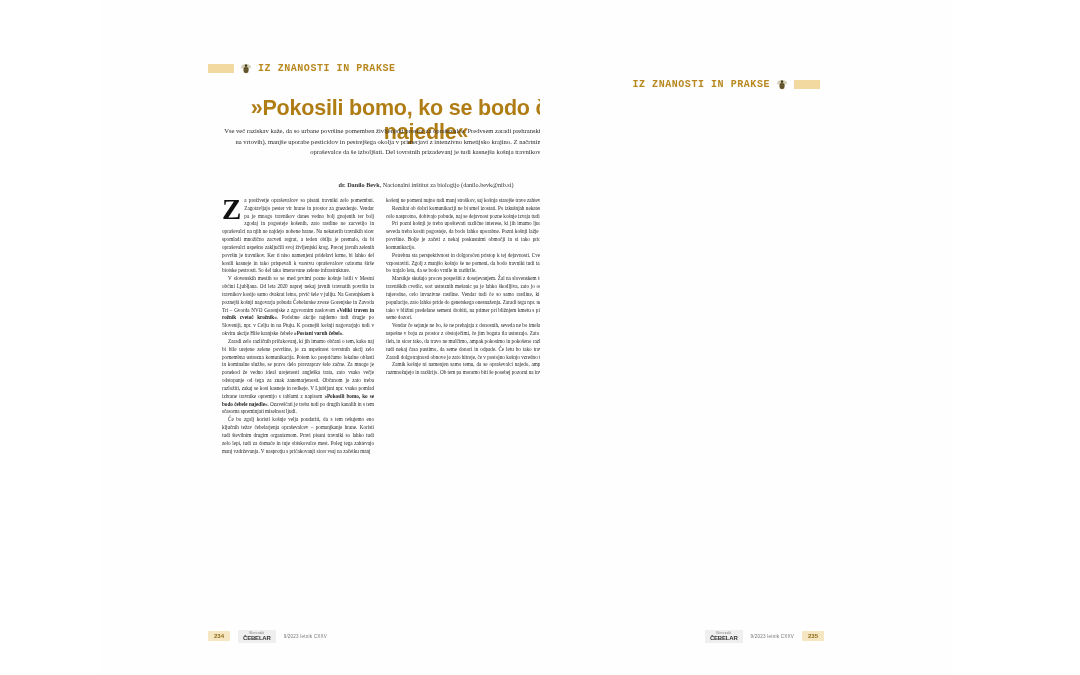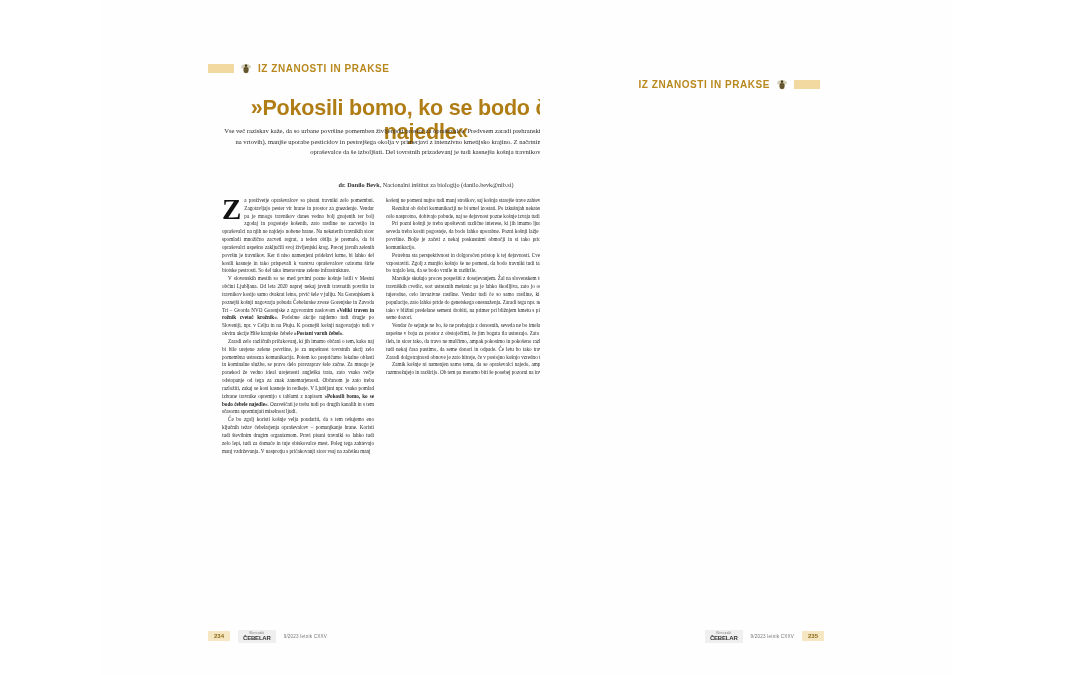--- a/index.html
+++ b/index.html
@@ -16,21 +16,21 @@
   .page-left  { left: 100px;  width: 440px; }
   .page-right { left: 540px;  width: 412px; }
 
   
   .runhead { position: absolute; display: flex; align-items: center; gap: 5px; }
   .runhead-left  { left: 108px; top: 62px; }
   .runhead-right { right: 132px; top: 78px; flex-direction: row; }
   .rh-bar { width: 26px; height: 9px; background: #f2d9a0; display:block; }
   .rh-bee { width: 14px; height: 13px; display:block; }
   .rh-text {
-    font-family: Liberation Sans, sans-serif;
+    font-family: Liberation Mono, monospace;
     font-weight: bold; font-size: 10px; letter-spacing: .55px;
     color: #b8881f; white-space: nowrap;
   }
 
   
   .headline {
     position: absolute; left: 122px; top: 96px; width: 408px;
     text-align: center;
     font-family: "Liberation Sans", sans-serif;
     font-weight: bold; font-size: 21.5px; line-height: 1.12;

